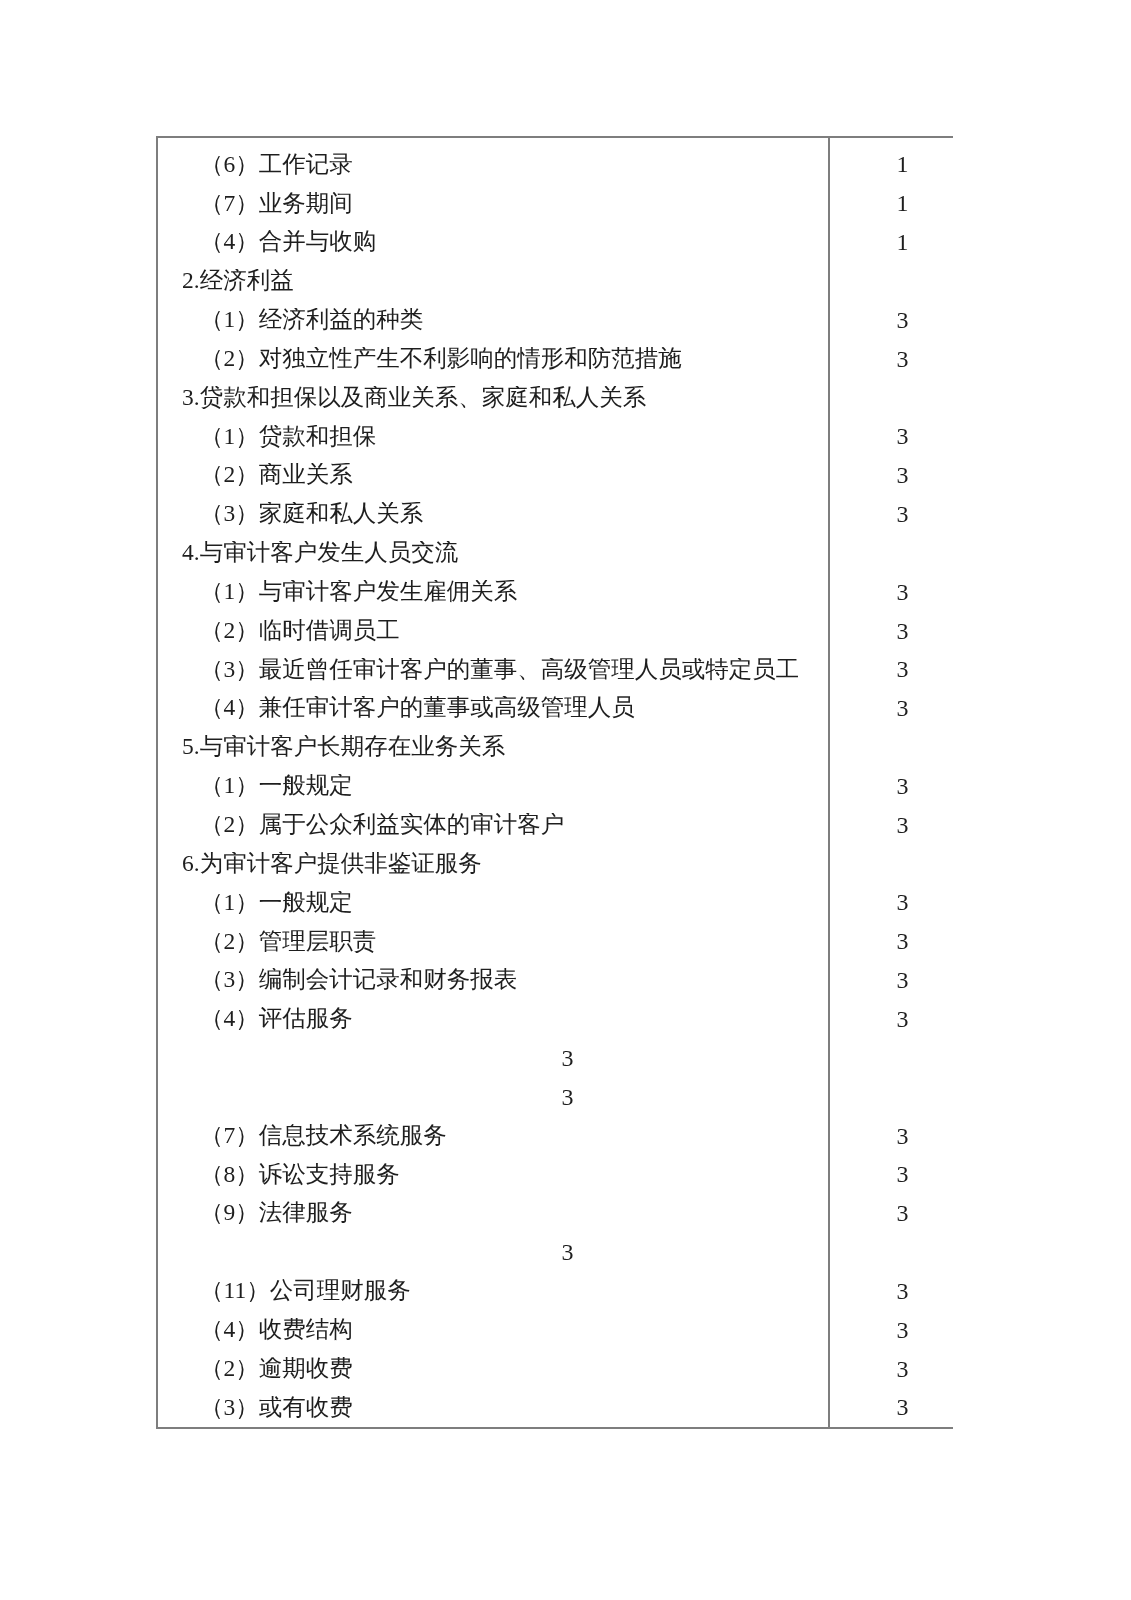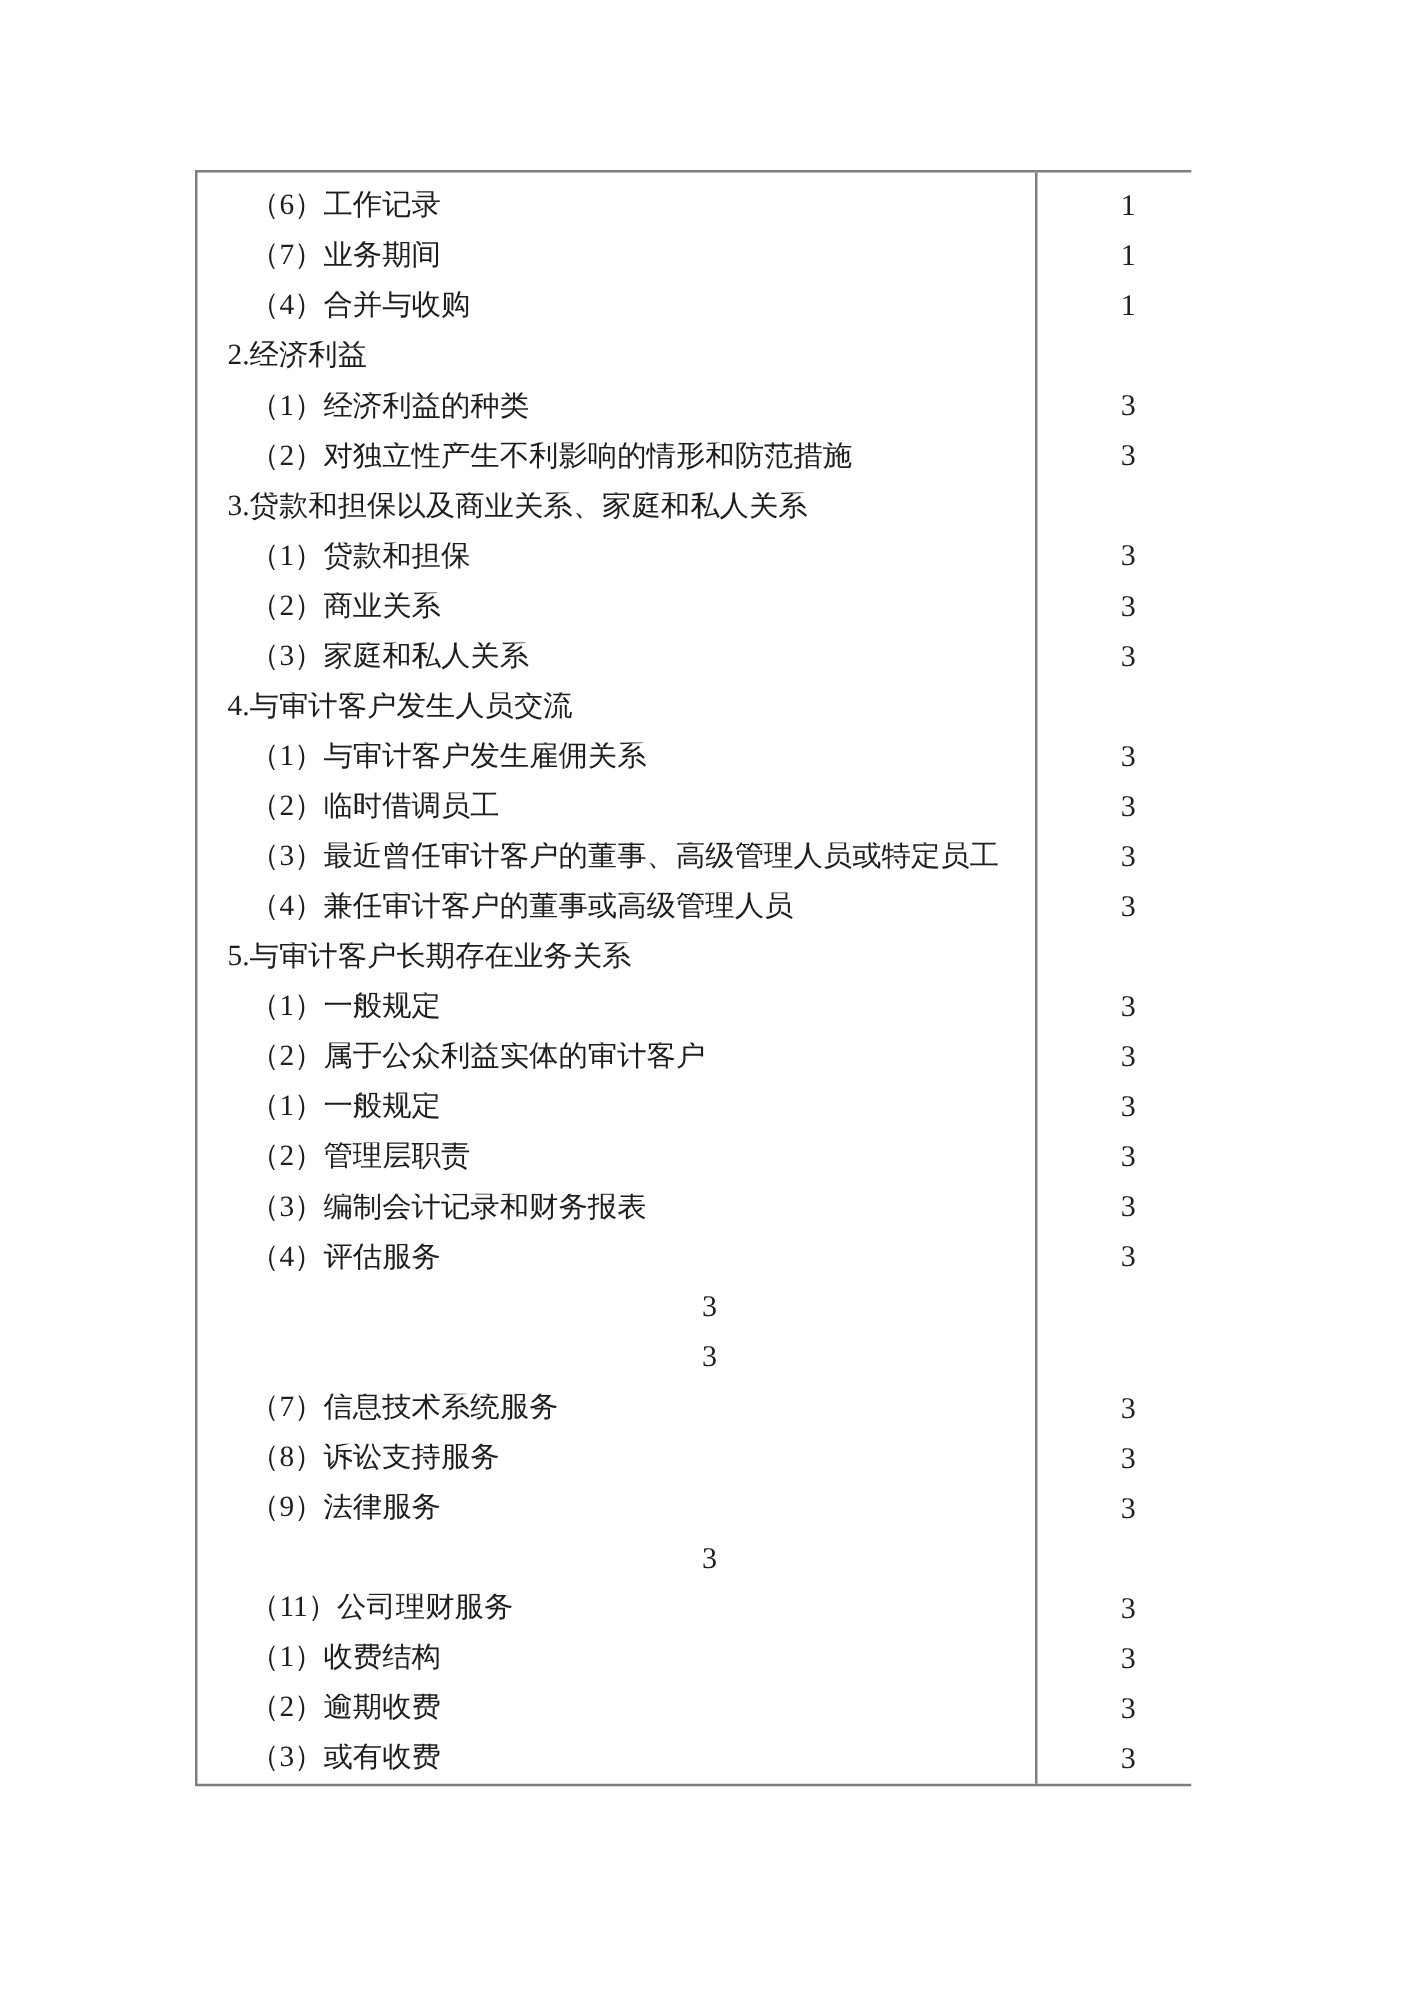--- a/index.html
+++ b/index.html
@@ -162,20 +162,24 @@
   <div class="row">
     <div class="label">（1）一般规定</div>
     <div class="score">3</div>
   </div>
 
   <div class="row">
     <div class="label">（2）属于公众利益实体的审计客户</div>
     <div class="score">3</div>
   </div>
 
+  <div class="row section">
+    <div class="label">6.为审计客户提供非鉴证服务</div>
+    <div class="score"></div>
+  </div>
 
   <div class="row">
     <div class="label">（1）一般规定</div>
     <div class="score">3</div>
   </div>
 
   <div class="row">
     <div class="label">（2）管理层职责</div>
     <div class="score">3</div>
   </div>
@@ -217,21 +221,21 @@
     <div class="score">3</div>
   </div>
 
   <div class="row">
     <div class="label">（11）公司理财服务</div>
     <div class="score">3</div>
   </div>
 
 
   <div class="row">
-    <div class="label">（1）收费结构</div>
+    <div class="label">（4）收费结构</div>
     <div class="score">3</div>
   </div>
 
   <div class="row">
     <div class="label">（2）逾期收费</div>
     <div class="score">3</div>
   </div>
 
   <div class="row">
     <div class="label">（3）或有收费</div>

